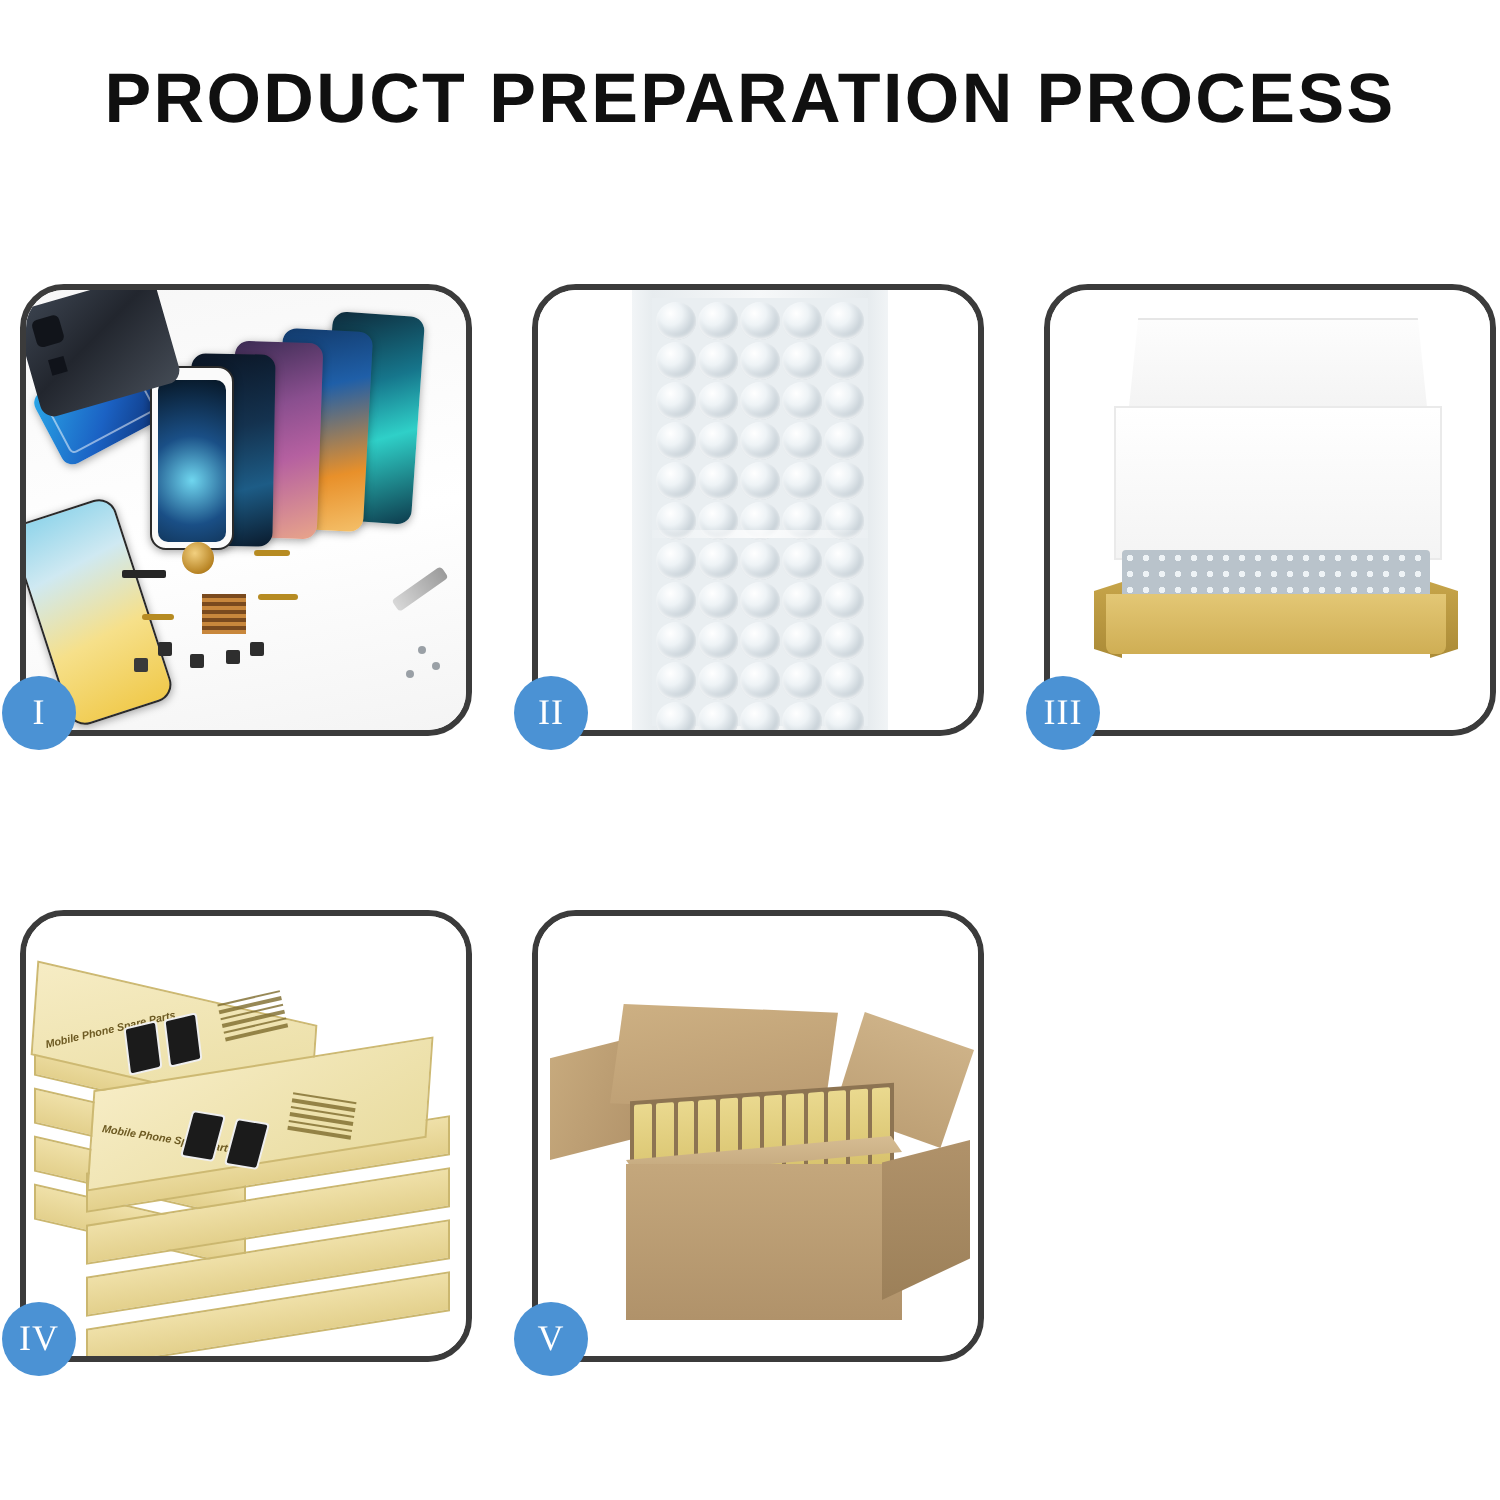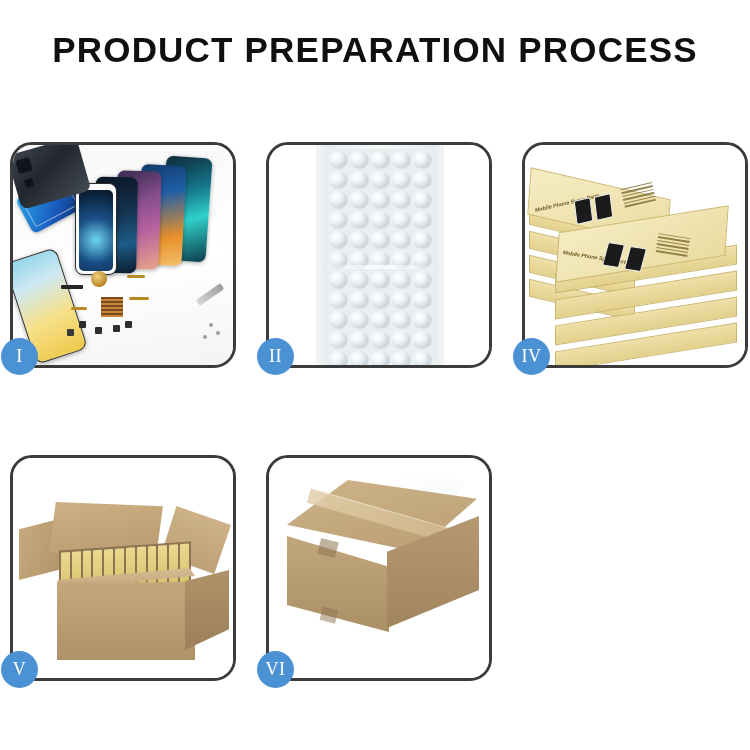--- a/index.html
+++ b/index.html
@@ -402,20 +402,31 @@
               <div class="bub"></div>
               <div class="bub"></div>
               <div class="bub"></div>
           </div>
           <div class="bw-seam"></div>
         </div>
       </div>
       <div class="badge">II</div>
     </div>
 
+    <div class="panel">
+      <div class="panel-inner p3">
+        <div class="m-lid-back"></div>
+        <div class="m-lid-front"></div>
+        <div class="m-bubble"></div>
+        <div class="m-tray-left"></div>
+        <div class="m-tray-right"></div>
+        <div class="m-tray-front"></div>
+      </div>
+      <div class="badge">III</div>
+    </div>
 
     <div class="panel">
       <div class="panel-inner p4">
         <div class="stack">
 
           <div class="sbox" style="left:0px;top:56px;width:104px;height:16px;transform:skewY(13deg);"></div>
           <div class="sbox" style="left:0px;top:80px;width:104px;height:16px;transform:skewY(13deg);"></div>
           <div class="sbox" style="left:0px;top:104px;width:104px;height:16px;transform:skewY(13deg);"></div>
           <div class="sbox" style="left:0px;top:128px;width:104px;height:16px;transform:skewY(13deg);"></div>
 
@@ -473,27 +484,15 @@
           <span></span>
             <span></span>
         </div>
         <div class="c5-top"></div>
         <div class="c5-body"></div>
         <div class="c5-side"></div>
       </div>
       <div class="badge">V</div>
     </div>
 
-    <div class="panel">
-      <div class="panel-inner p6">
-        <div class="c6-wrap"></div>
-        <div class="c6-top"></div>
-        <div class="c6-tape"></div>
-        <div class="c6-front"></div>
-        <div class="c6-side"></div>
-        <div class="c6-tab1"></div>
-        <div class="c6-tab2"></div>
-      </div>
-      <div class="badge">VI</div>
-    </div>
 
   </div>
 </div>
 
 </body></html>

